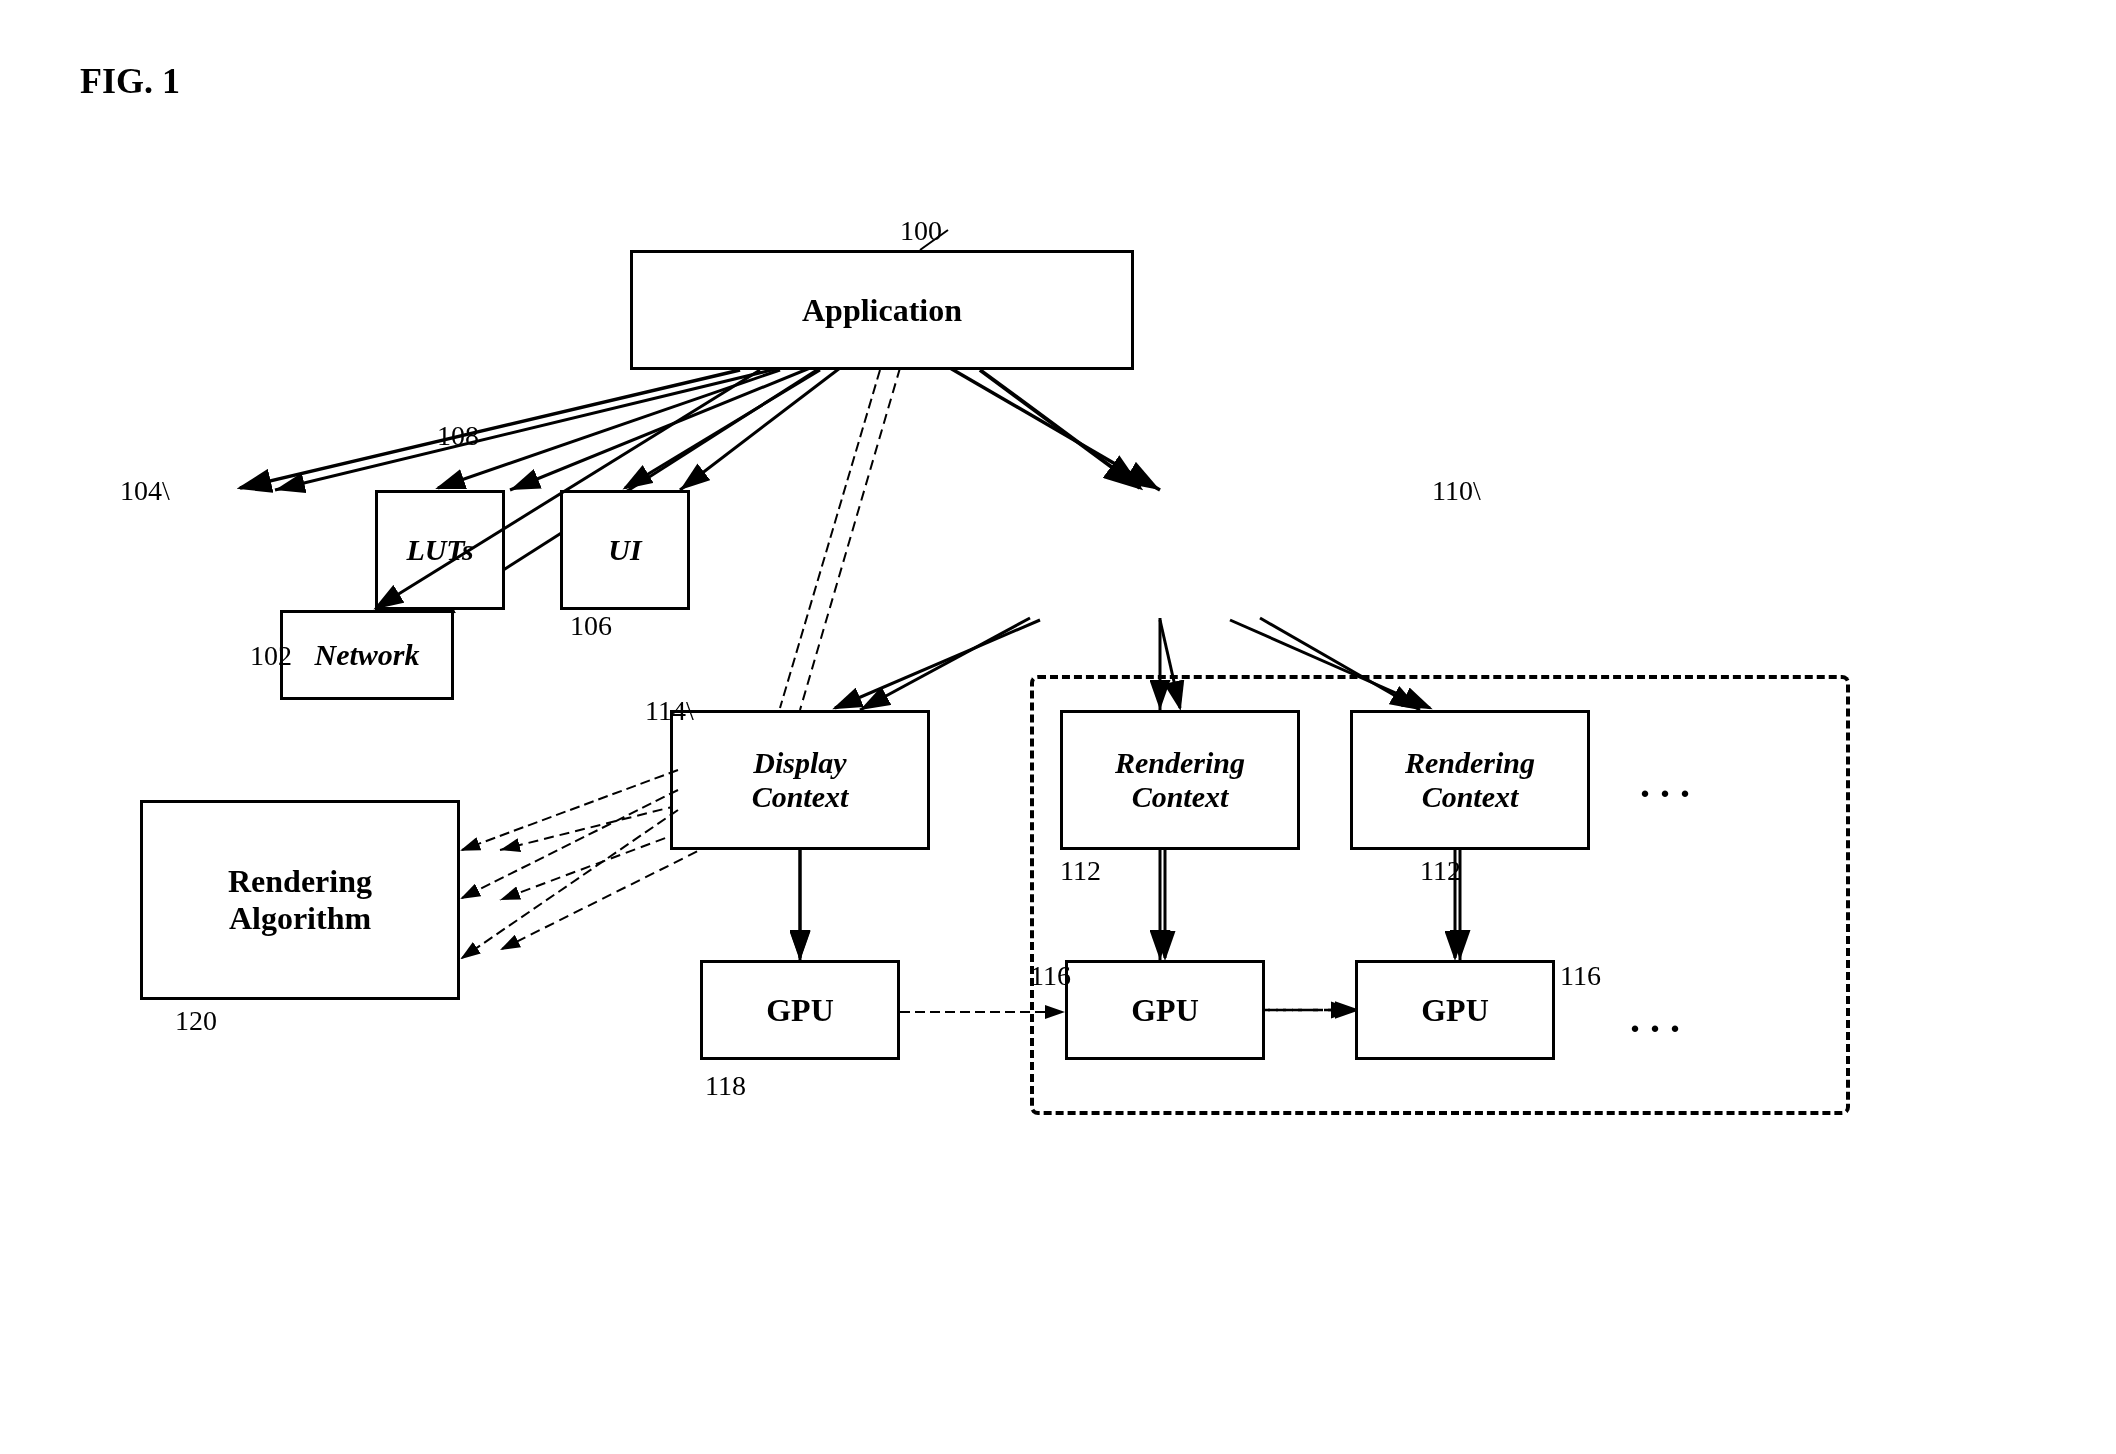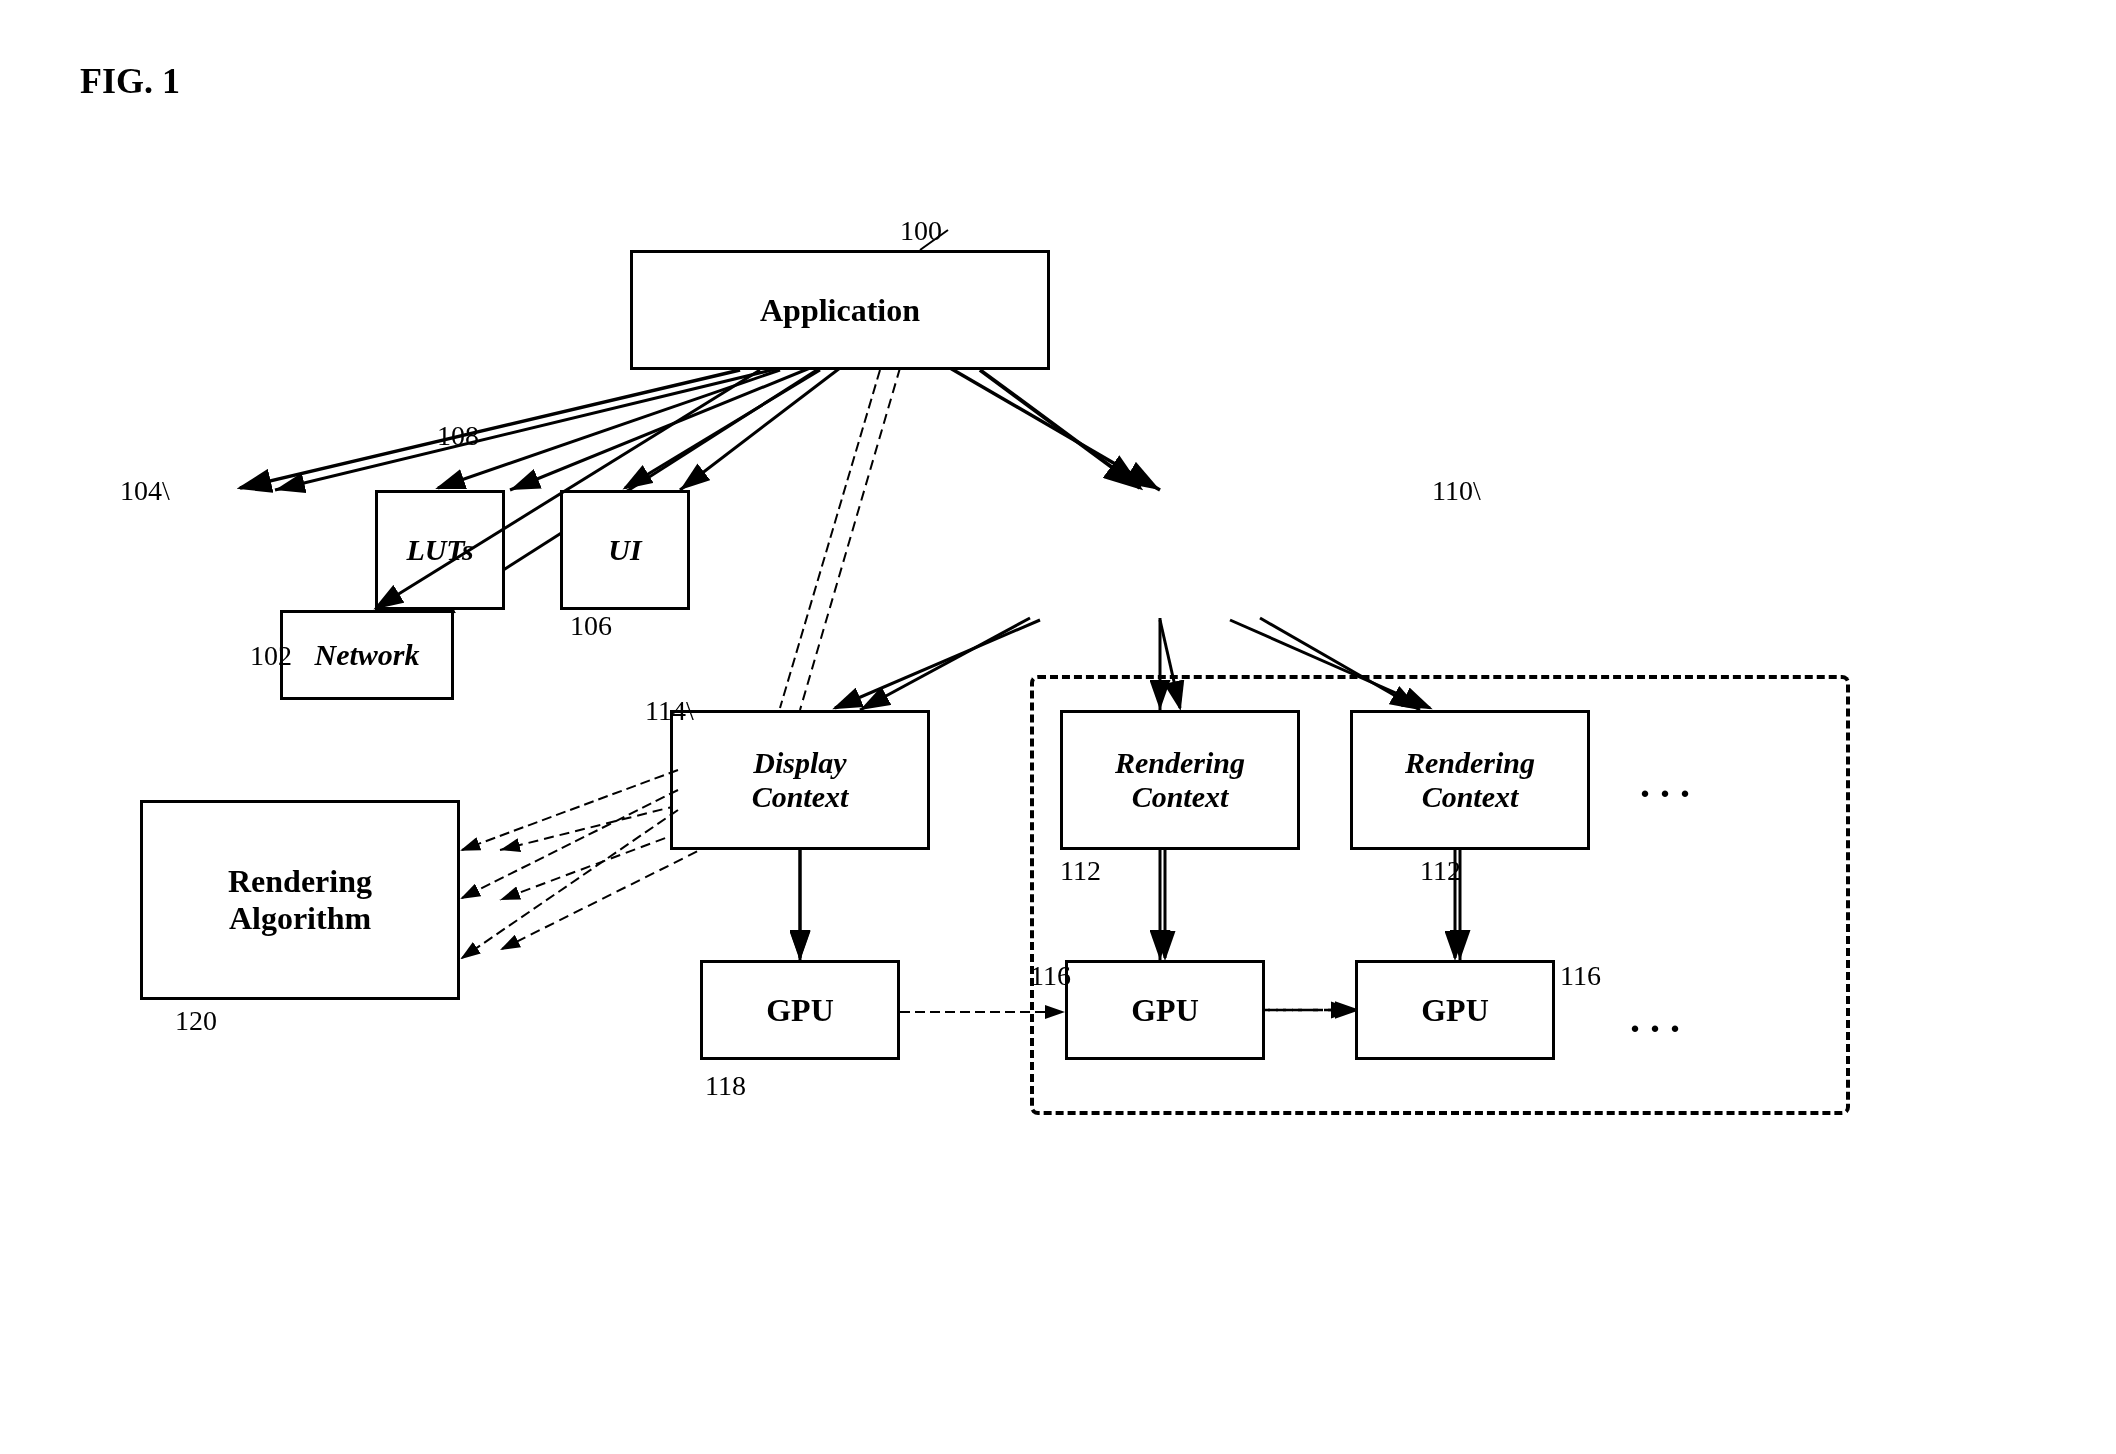--- a/index.html
+++ b/index.html
@@ -114,21 +114,21 @@
     <line x1="660" y1="710" x2="420" y2="830" stroke="#000" stroke-width="2" stroke-dasharray="10,6" marker-end="url(#arrowhead)"></line>
 
     <line x1="820" y1="248" x2="720" y2="590" stroke="#000" stroke-width="2" stroke-dasharray="10,6"></line>
 
   </svg>
 
   <div class="ref-num" style="top: 95px; left: 820px;">
     <span>100</span>
   </div>
 
-  <div class="box" style="top: 130px; left: 550px; width: 420px; height: 120px;">
+  <div class="box" style="top: 130px; left: 550px; width: 504px; height: 120px;">
     <span class="box-label">Application</span>
   </div>
 
   <div class="ref-num" style="top: 300px; left: 324px; margin-left: 33px;">108</div>
 
 
   <div class="ref-num" style="top: 355px; left: 40px;">104\</div>
 
   <div class="box" style="top: 370px; left: 295px; width: 130px; height: 120px;">
     <span class="box-label-italic">LUTs</span>

